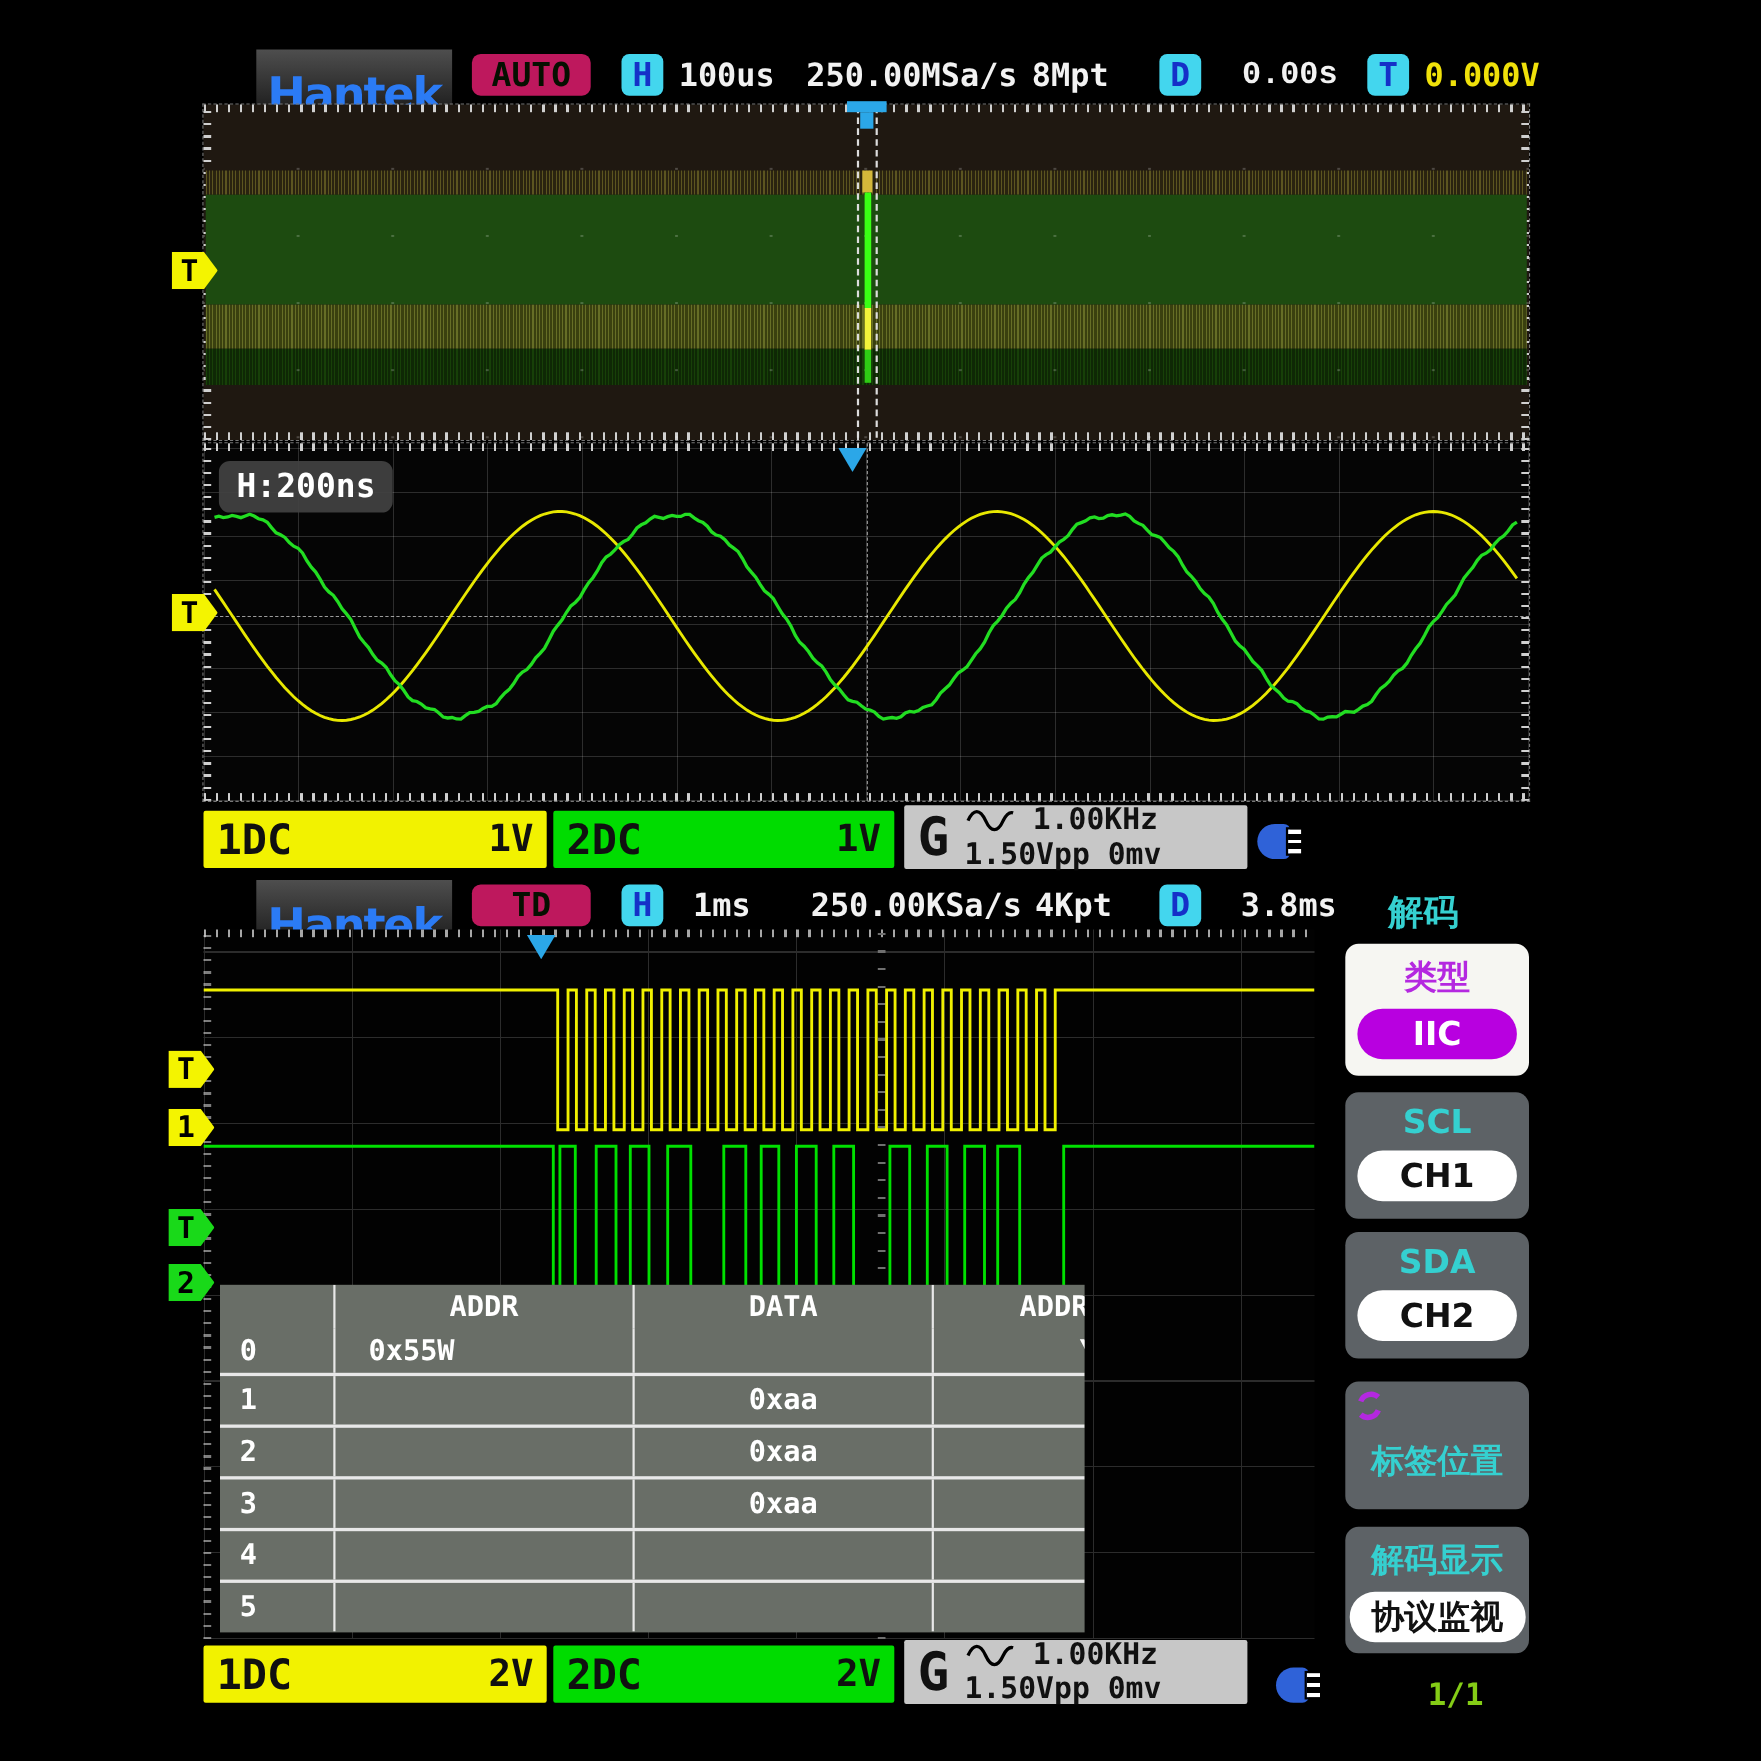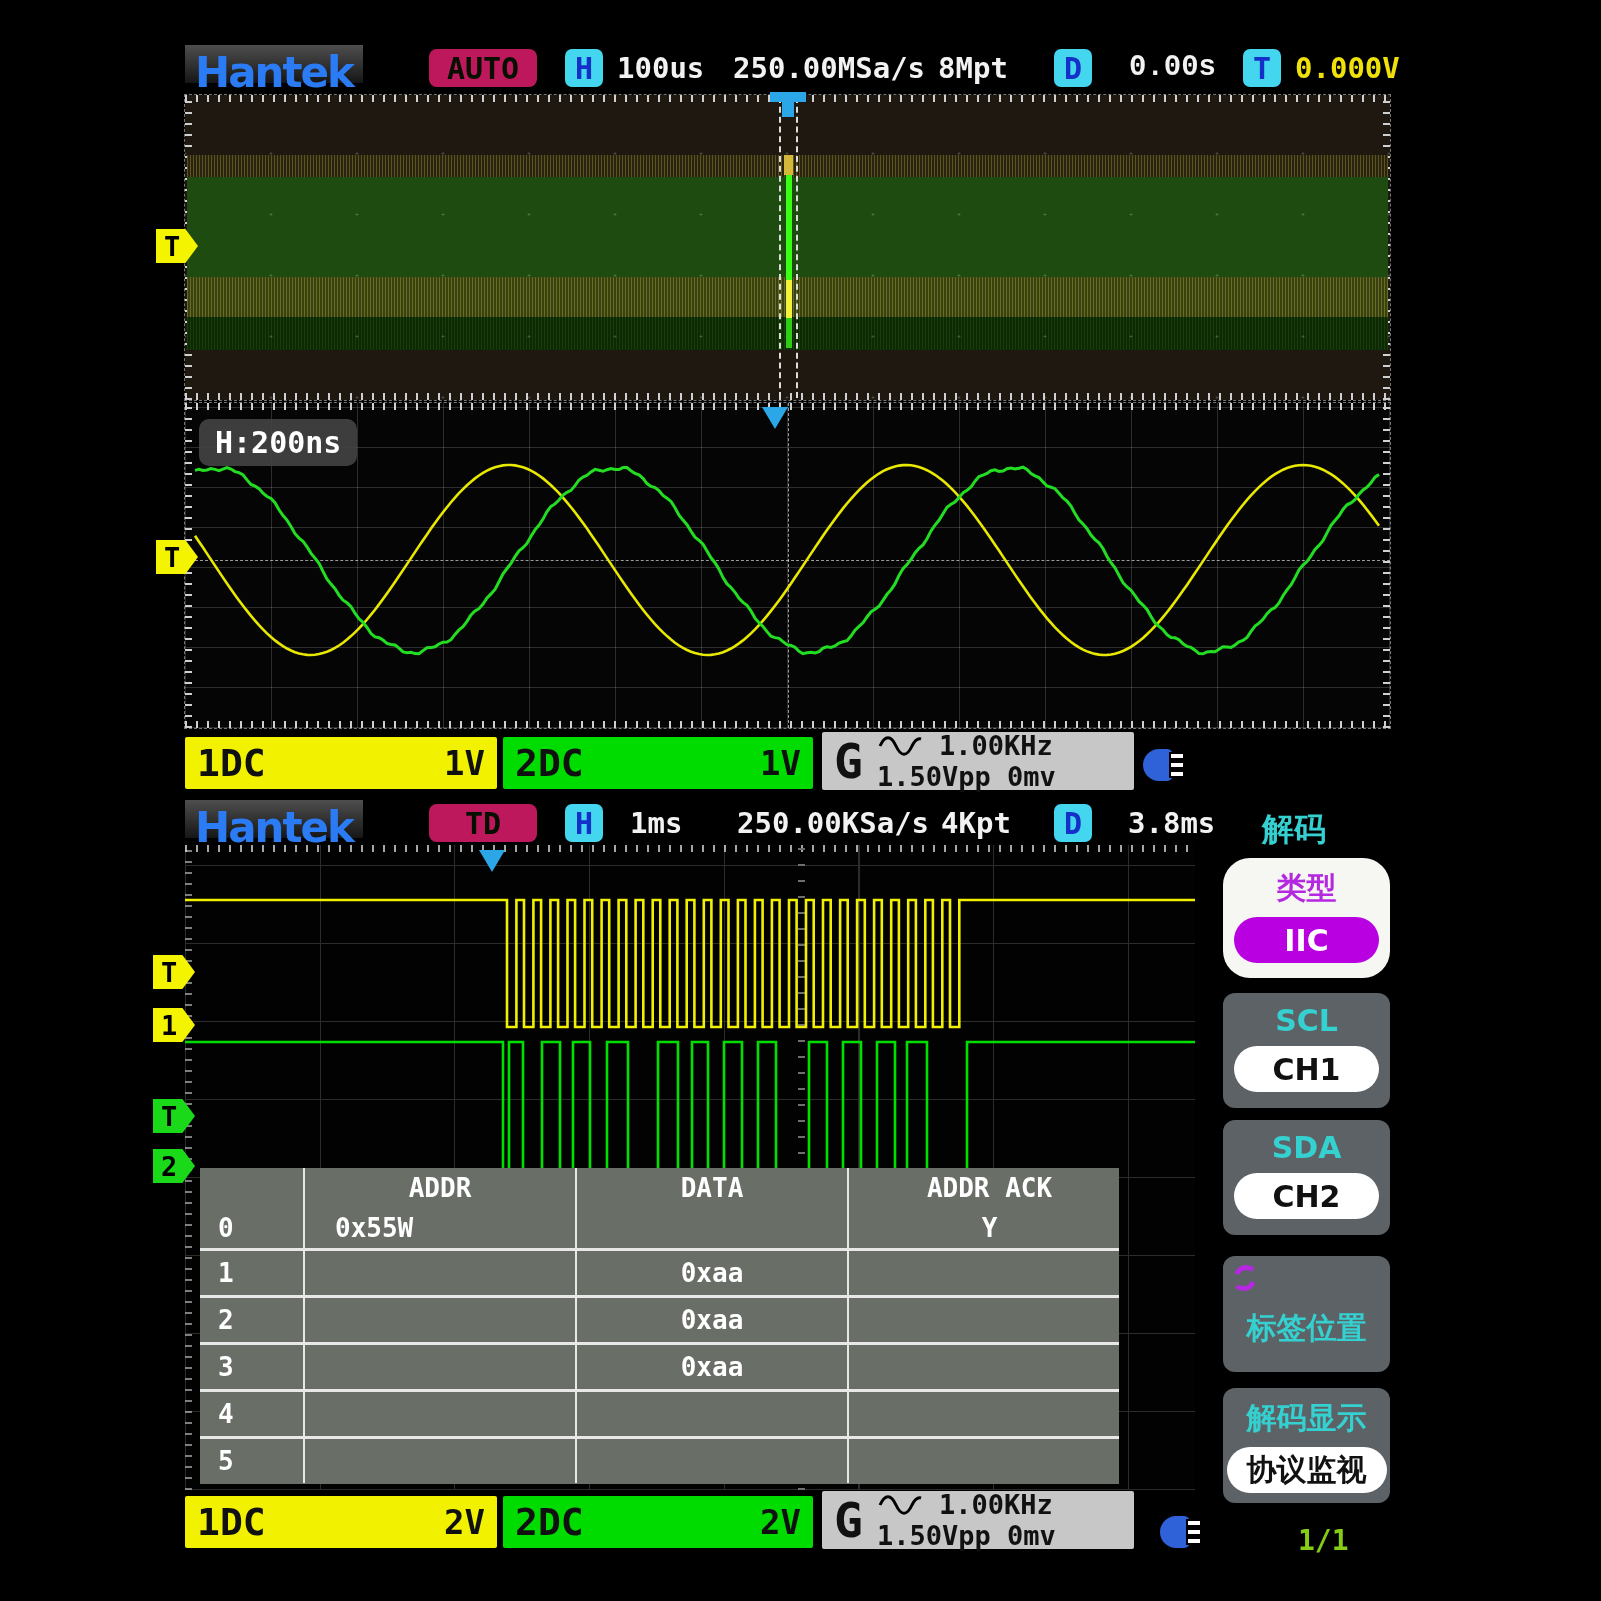--- a/index.html
+++ b/index.html
@@ -1,21 +1,21 @@
 <!DOCTYPE html>
 <html><head>
 <meta charset="utf-8">
 <style>
   html,body{margin:0;padding:0;}
   body{width:1601px;height:1601px;background:#000;position:relative;overflow:hidden;
        font-family:"DejaVu Sans",sans-serif;}
   .abs{position:absolute;}
   
-  .logo{height:32px;line-height:42px;padding:3px 10px;font:bold 42px "DejaVu Sans",sans-serif;
-        letter-spacing:-2px;color:#2b7bf5;background:linear-gradient(180deg,#4e4e4e,#161616);}
+  .logo{height:32px;line-height:42px;padding:16px 10px;font:bold 42px "DejaVu Sans",sans-serif;
+        letter-spacing:-2px;color:#2b7bf5;background:linear-gradient(180deg,#4e4e4e,#161616);margin-left:48px;}
   .badge-green{background:#be185d;border-radius:8px;color:#061000;font:bold 30px "DejaVu Sans Mono",monospace;
         display:flex;align-items:center;justify-content:center;text-align:center;}
   .badge-cyan{width:38px;height:38px;background:#43d6ee;border-radius:7px;color:#1530c8;
         font:bold 30px "DejaVu Sans Mono",monospace;display:flex;align-items:center;justify-content:center;}
   .hval{color:#f2f2f2;font:bold 29px "DejaVu Sans Mono",monospace;line-height:38px;}
   .hval.yellow{color:#f0e10a;}
   
   .win{background:#050505;outline:1px dashed #777;}
   .comb-h{position:absolute;left:0;width:100%;height:7px;
           background:repeating-linear-gradient(90deg,#d0d0d0 0 2px,transparent 2px 11px);}
@@ -58,21 +58,21 @@
   .usb{position:absolute;width:46px;height:32px;}
   .usb .b{position:absolute;left:0;top:0;width:30px;height:32px;background:#2f62d8;border-radius:16px 6px 6px 16px;}
   .usb .p{position:absolute;left:26px;top:3px;width:16px;height:26px;border:2px solid #000;box-sizing:border-box;
       background:linear-gradient(180deg,#fff 0 18%,#000 18% 42%,#fff 42% 58%,#000 58% 82%,#fff 82% 100%);}
   
   .grat{background:#020202;
         background-image:repeating-linear-gradient(90deg,#2c2c2c 0 1px,transparent 1px 134.7px),
                          repeating-linear-gradient(0deg,#2c2c2c 0 1px,transparent 1px 78px);}
   .tickcol{position:absolute;width:7px;background:repeating-linear-gradient(0deg,#6f6f6f 0 2px,transparent 2px 16px);}
   
-  .dtable{position:absolute;left:15px;top:323px;width:919px;height:316px;background:#696e67;overflow:hidden;}
+  .dtable{position:absolute;left:15px;top:323px;width:786px;height:316px;background:#696e67;overflow:hidden;}
   .tgrid{display:grid;grid-template-columns:103px 272px 272px 283px;align-items:center;}
   .tcell{color:#fff;font:bold 26px "DejaVu Sans Mono",monospace;box-sizing:border-box;height:100%;
          display:flex;align-items:center;justify-content:center;}
   .tcell.b{border-left:2px solid #e8e8e8;}
   .tcell.left{justify-content:flex-start;padding-left:30px;}
   .tcell.idx{justify-content:flex-start;padding-left:18px;}
   .thblock{height:80px;border-bottom:3px solid #e8e8e8;}
   .thblock .tgrid{height:40px;}
   .trow{height:44px;border-top:3px solid #e8e8e8;}
   .trow:first-child{border-top:none;}
@@ -231,21 +231,21 @@
         </div>
       </div>
   </div>
 </div>
 
 <div class="mk y" style="left:153px;top:955px;">T</div>
 <div class="mk y" style="left:153px;top:1008px;">1</div>
 <div class="mk g" style="left:153px;top:1099px;">T</div>
 <div class="mk g" style="left:153px;top:1149px;">2</div>
 
-<div class="spanel white" style="top:858px;height:120px;border-radius:27px;">
+<div class="spanel white" style="top:858px;height:120px;">
   <div class="stitle purple">类型</div>
   <div class="pill purple">IIC</div>
 </div>
 <div class="spanel" style="top:993px;height:115px;">
   <div class="stitle">SCL</div>
   <div class="pill">CH1</div>
 </div>
 <div class="spanel" style="top:1120px;height:115px;">
   <div class="stitle">SDA</div>
   <div class="pill">CH2</div>

